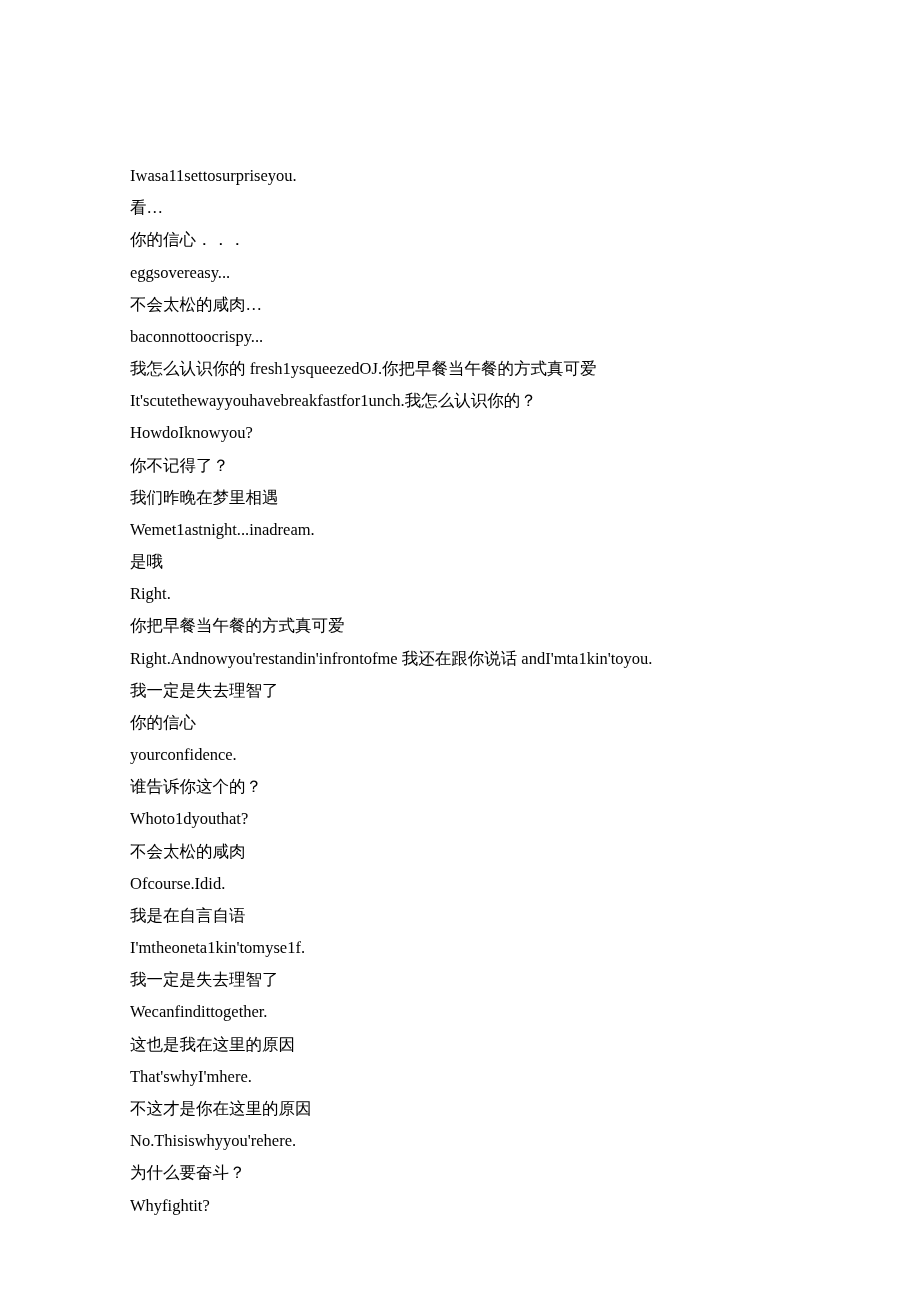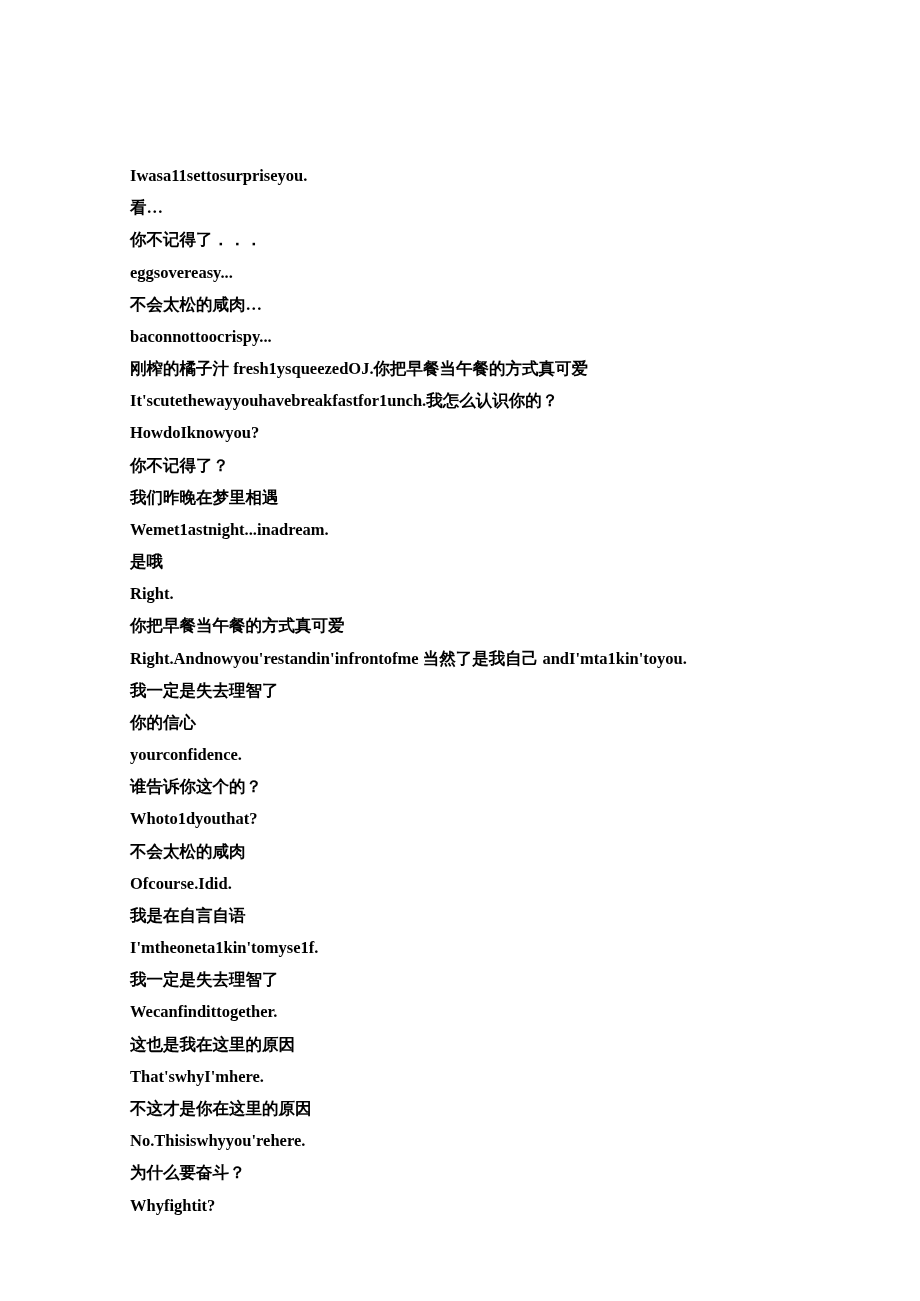--- a/index.html
+++ b/index.html
@@ -11,43 +11,42 @@
     color: #000000;
     width: 920px;
   }
   .page {
     padding: 160px 130px 120px 130px;
     line-height: 1.95;
   }
   .line {
     white-space: pre-wrap;
     word-break: break-word;
-    font-weight: bold;
   }
 </style>
 </head>
 <body>
 
 <div class="page" id="page">
     <div class="line">Iwasa11settosurpriseyou.</div>
     <div class="line">看…</div>
-    <div class="line">你不记得了．．．</div>
+    <div class="line">你的信心．．．</div>
     <div class="line">eggsovereasy...</div>
     <div class="line">不会太松的咸肉…</div>
     <div class="line">baconnottoocrispy...</div>
-    <div class="line">刚榨的橘子汁 fresh1ysqueezedOJ.你把早餐当午餐的方式真可爱</div>
+    <div class="line">我怎么认识你的 fresh1ysqueezedOJ.你把早餐当午餐的方式真可爱</div>
     <div class="line">It'scutethewayyouhavebreakfastfor1unch.我怎么认识你的？</div>
     <div class="line">HowdoIknowyou?</div>
     <div class="line">你不记得了？</div>
     <div class="line">我们昨晚在梦里相遇</div>
     <div class="line">Wemet1astnight...inadream.</div>
     <div class="line">是哦</div>
     <div class="line">Right.</div>
     <div class="line">你把早餐当午餐的方式真可爱</div>
-    <div class="line">Right.Andnowyou'restandin'infrontofme 当然了是我自己 andI'mta1kin'toyou.</div>
+    <div class="line">Right.Andnowyou'restandin'infrontofme 我还在跟你说话 andI'mta1kin'toyou.</div>
     <div class="line">我一定是失去理智了</div>
     <div class="line">你的信心</div>
     <div class="line">yourconfidence.</div>
     <div class="line">谁告诉你这个的？</div>
     <div class="line">Whoto1dyouthat?</div>
     <div class="line">不会太松的咸肉</div>
     <div class="line">Ofcourse.Idid.</div>
     <div class="line">我是在自言自语</div>
     <div class="line">I'mtheoneta1kin'tomyse1f.</div>
     <div class="line">我一定是失去理智了</div>

